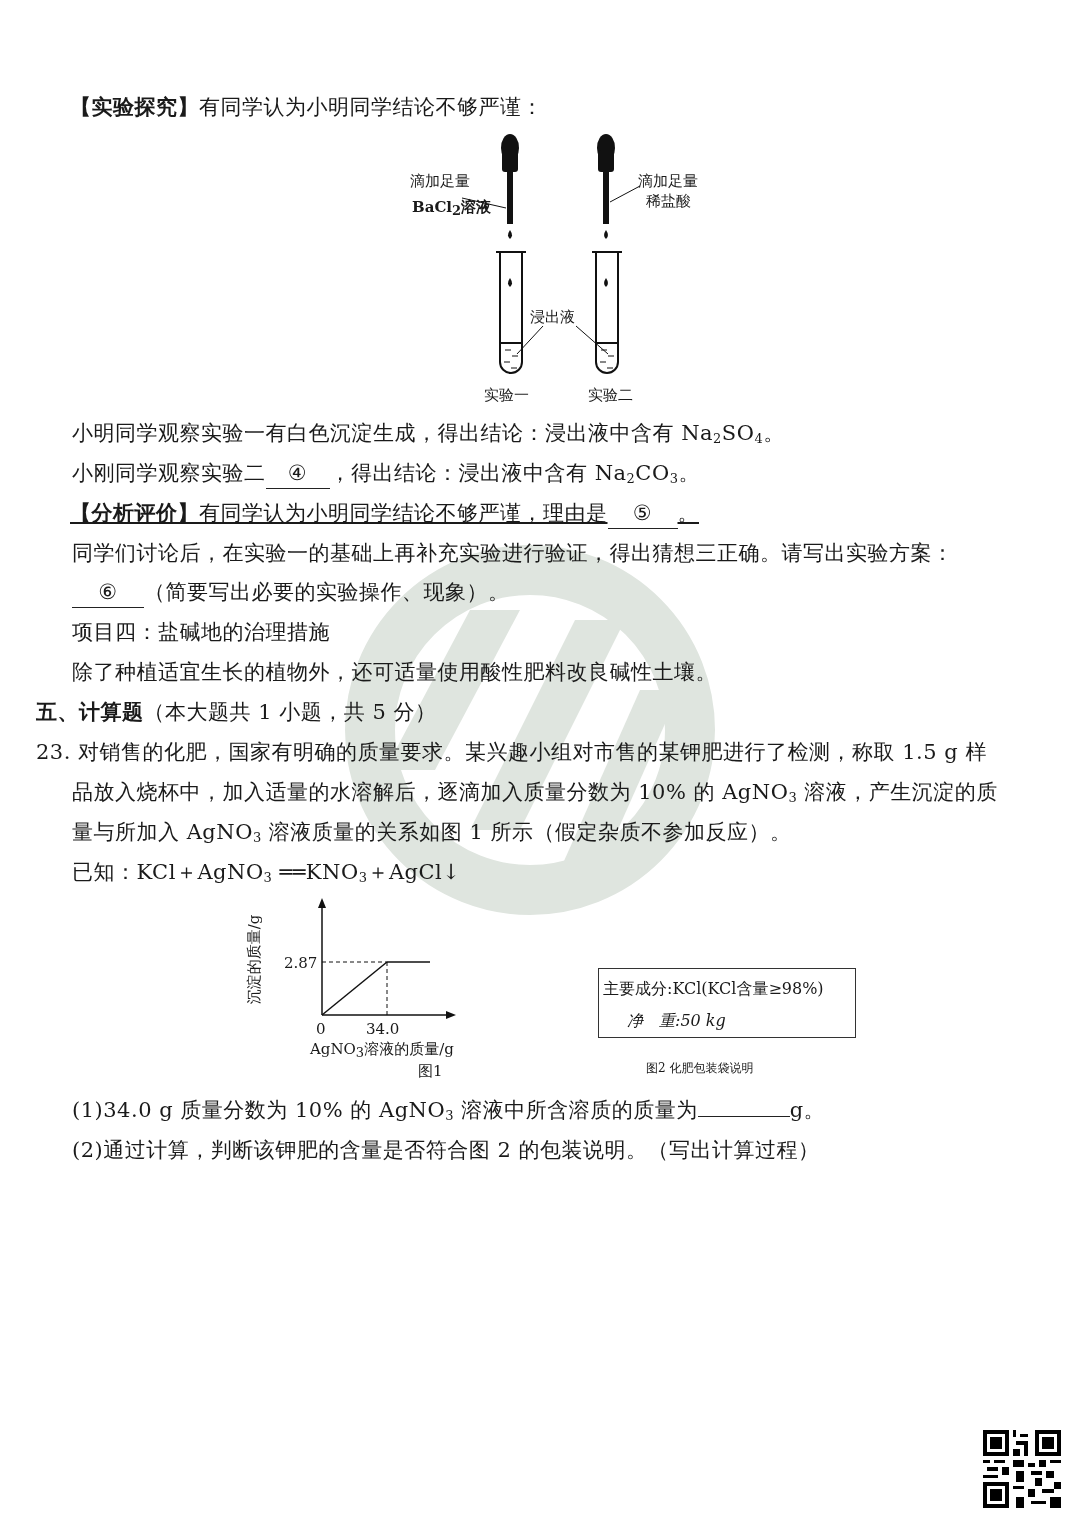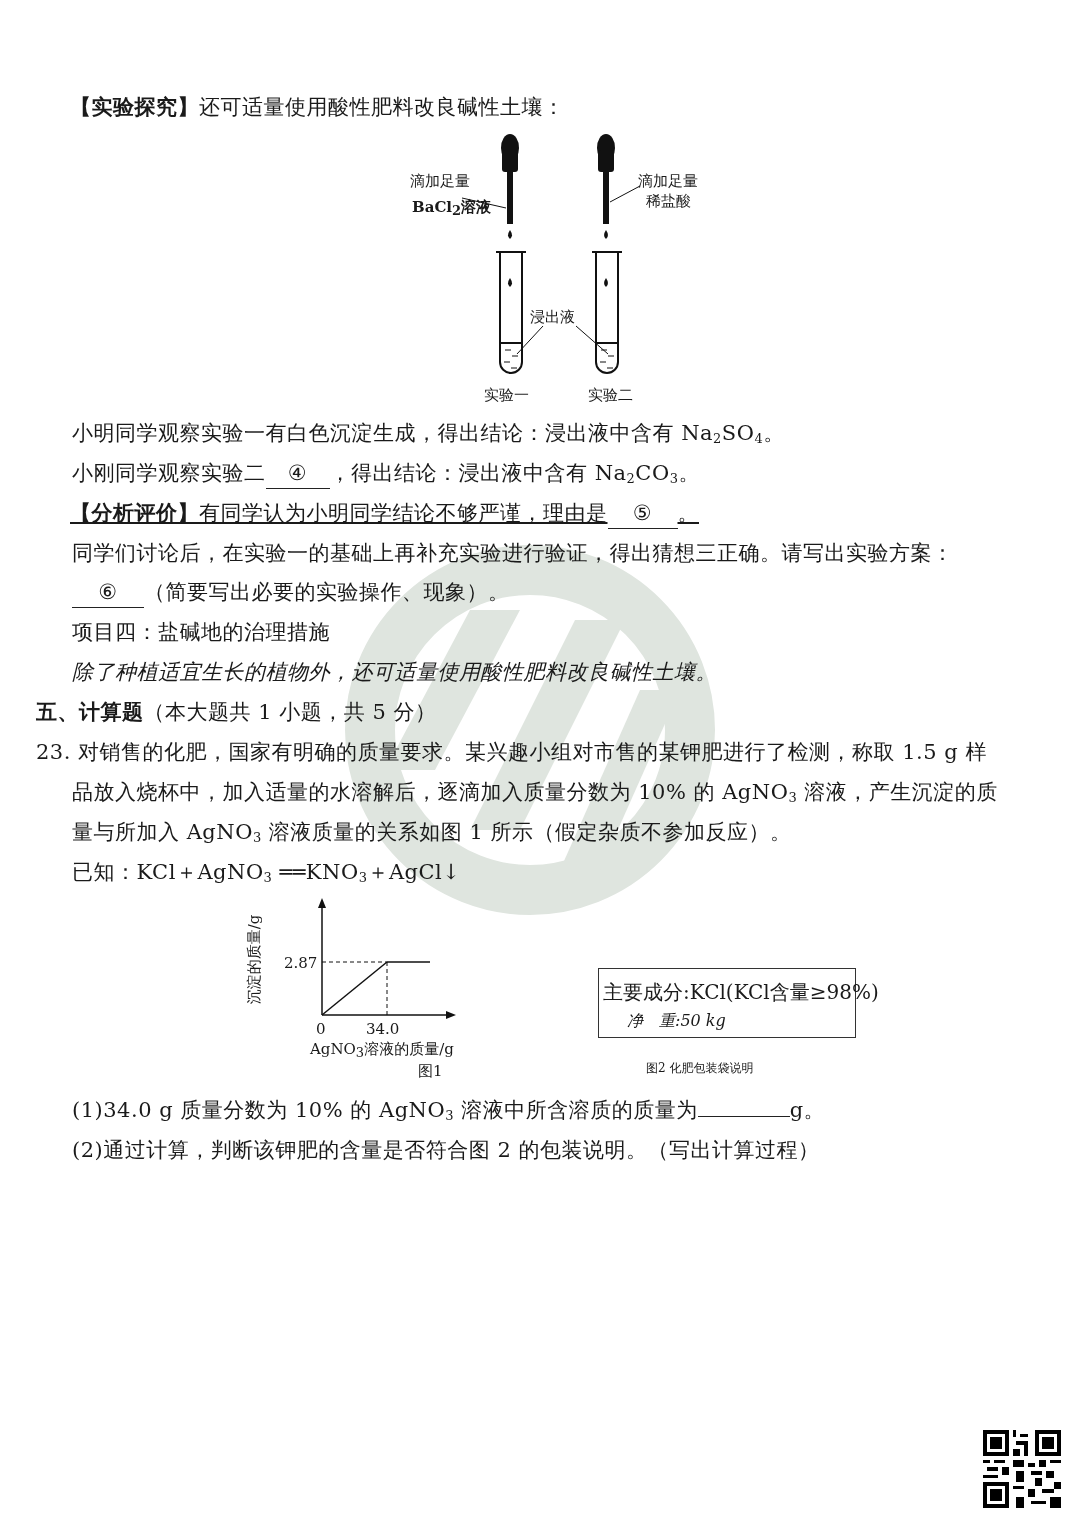--- a/index.html
+++ b/index.html
@@ -9,37 +9,37 @@
   }
   .watermark { position:absolute; left:340px; top:540px; width:380px; height:380px; z-index:0; }
   .line { position:absolute; font-size:21px; line-height:30px; white-space:nowrap; z-index:1; letter-spacing:0.5px; }
   .bold { font-weight:bold; }
   sub { font-size:13px; vertical-align:-3px; line-height:0; }
   .blank { display:inline-block; border-bottom:1px solid #222; text-align:center; min-width:60px; }
   .fig-exp { position:absolute; left:400px; top:128px; width:330px; height:285px; z-index:1; }
   .small { font-size:15px; position:absolute; white-space:nowrap; }
   .fig1 { position:absolute; left:240px; top:890px; width:250px; height:195px; z-index:1; }
   .box2 { position:absolute; left:598px; top:968px; width:256px; height:68px; border:1.5px solid #333; z-index:1; background:transparent; }
-  .box2 .r1 { position:absolute; left:4px; top:10px; font-size:20px; white-space:nowrap; }
+  .box2 .r1 { position:absolute; left:4px; top:10px; font-size:16px; white-space:nowrap; }
   .box2 .r2 { position:absolute; left:28px; top:42px; font-size:16px; white-space:nowrap;font-style:italic; }
   .cap2 { position:absolute; left:646px; top:1060px; font-size:12px; z-index:1; }
   .qr { position:absolute; left:983px; top:1430px; width:78px; height:78px; z-index:1; }
 </style>
 </head>
 <body>
 
 <svg class="watermark" viewBox="0 0 380 380">
   <circle cx="190" cy="190" r="160" fill="none" stroke="#dfe5df" stroke-width="50"></circle>
   <polygon points="130,70 180,70 95,230 45,230" fill="#dfe5df"></polygon>
   <polygon points="235,80 285,80 180,290 130,290" fill="#dfe5df"></polygon>
   <polygon points="300,150 340,150 260,330 220,330" fill="#dfe5df"></polygon>
 </svg>
 
 <div class="line" style="left:70px; top:92px;">
-  <span class="bold">【实验探究】</span><span>还可适量使用酸性肥料改良碱性土壤：</span>
+  <span class="bold">【实验探究】</span><span>有同学认为小明同学结论不够严谨：</span>
 </div>
 
 <div class="fig-exp">
   <svg width="330" height="285" viewBox="0 0 330 285">
 
     <g fill="#111">
       <ellipse cx="110" cy="20" rx="9" ry="14"></ellipse>
       <rect x="102" y="22" width="16" height="22" rx="3"></rect>
       <rect x="107" y="44" width="6" height="52"></rect>
       <ellipse cx="206" cy="20" rx="9" ry="14"></ellipse>
@@ -95,21 +95,21 @@
   <span class="bold">【分析评价】</span><span>有同学认为小明同学结论不够严谨，理由是</span><span class="blank" style="width:70px;">⑤</span><span>。</span>
 </div>
 
 <div class="line" style="left:72px; top:538px;">同学们讨论后，在实验一的基础上再补充实验进行验证，得出猜想三正确。请写出实验方案：</div>
 
 <div class="line" style="left:72px; top:577px;">
   <span class="blank" style="width:72px;">⑥</span><span>（简要写出必要的实验操作、现象）。</span>
 </div>
 
 <div class="line" style="left:72px; top:617px;">项目四：盐碱地的治理措施</div>
-<div class="line" style="left:72px; top:657px;font-style:italic;">除了种植适宜生长的植物外，还可适量使用酸性肥料改良碱性土壤。</div>
+<div class="line" style="left:72px; top:657px;">除了种植适宜生长的植物外，还可适量使用酸性肥料改良碱性土壤。</div>
 
 <div class="line" style="left:36px; top:697px;">
   <span class="bold">五、计算题</span><span>（本大题共 1 小题，共 5 分）</span>
 </div>
 
 <div class="line" style="left:36px; top:737px;">23. 对销售的化肥，国家有明确的质量要求。某兴趣小组对市售的某钾肥进行了检测，称取 1.5 g 样</div>
 <div class="line" style="left:72px; top:777px;">
   <span>品放入烧杯中，加入适量的水溶解后，逐滴加入质量分数为 10% 的 AgNO</span><sub>3</sub><span> 溶液，产生沉淀的质</span>
 </div>
 <div class="line" style="left:72px; top:817px;">

